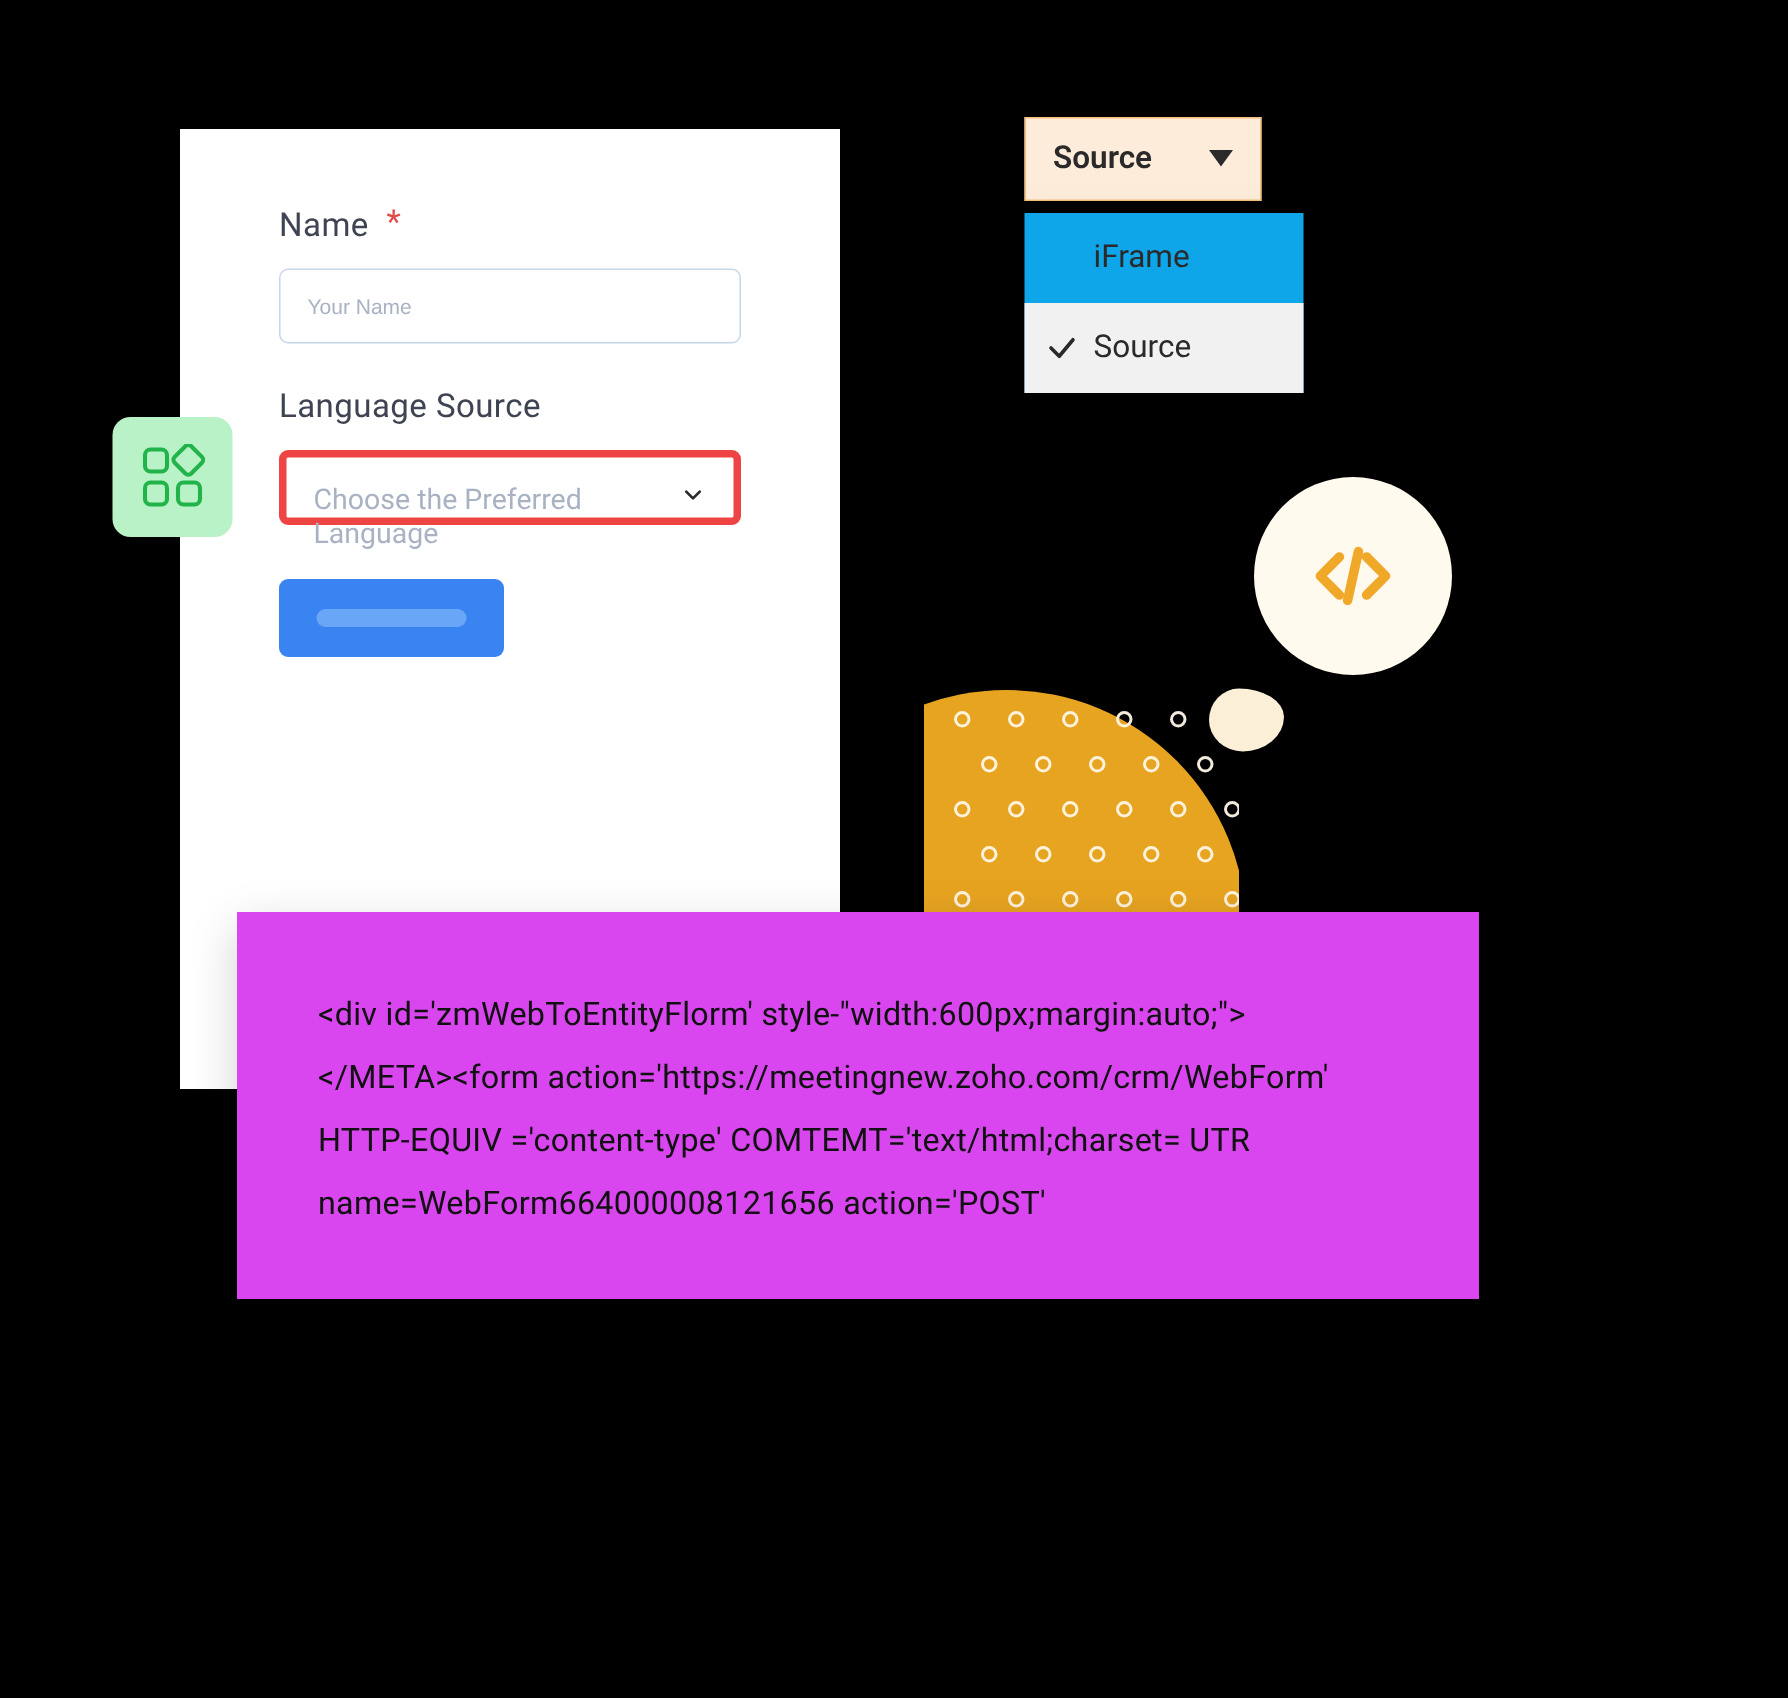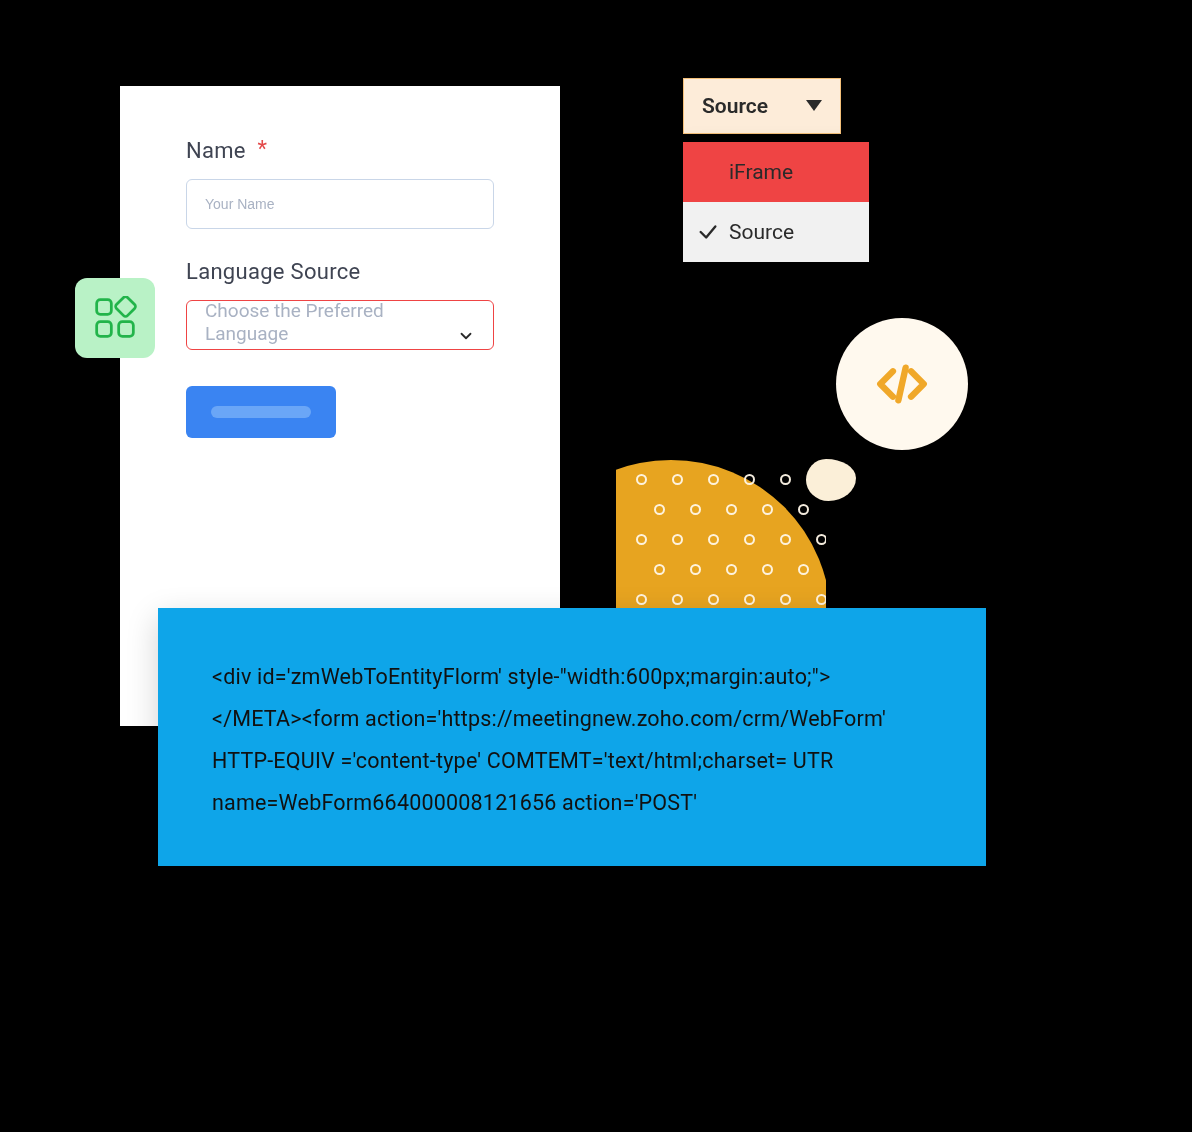--- a/index.html
+++ b/index.html
@@ -39,26 +39,26 @@
     background: #fff;
     padding: 0 18px;
     font-size: 14px;
     color: #333;
   }
   .text-input::placeholder { color: #a9b2c3; }
   .select-wrap {
     position: relative;
     width: 100%;
     height: 50px;
-    border: 1px solid #ef4444;
+    border: 5px solid #ef4444;
     border-radius: 6px;
     background: #fff;
     display: flex;
-    align-items: flex-end;
-    padding: 4px 18px;
+    align-items: flex-start;
+    padding: 16px 18px;
     cursor: pointer;
   }
   .select-placeholder { color: #a9b2c3; font-size: 19px; flex: 1; }
   .chev {
     width: 18px; height: 18px;
   }
   .submit-btn {
     margin-top: 36px;
     width: 150px;
     height: 52px;
@@ -113,21 +113,21 @@
     font-size: 21px;
     font-weight: 600;
     color: #2a2a2a;
     flex: 1;
   }
   .source-menu {
     position: absolute;
     left: 0;
     top: 64px;
     width: 186px;
-    background: #ef4444;
+    background: #0ea5e9;
     box-shadow: 0 6px 22px rgba(0,0,0,0.15);
   }
   .menu-item {
     height: 60px;
     display: flex;
     align-items: center;
     padding: 0 18px 0 46px;
     font-size: 21px;
     color: #2a2a2a;
     cursor: pointer;
@@ -197,21 +197,21 @@
     opacity: 0.95;
   }
 
   
   .code-panel {
     position: absolute;
     left: 158px;
     top: 608px;
     width: 828px;
     height: 258px;
-    background: #0ea5e9;
+    background: #d946ef;
     box-shadow: 0 10px 30px rgba(0,0,0,0.18);
     padding: 48px 54px;
     font-size: 21.5px;
     color: #111;
     line-height: 1.95;
     letter-spacing: 0.2px;
   }
   .code-panel div { white-space: nowrap; }
 </style>
 </head>

